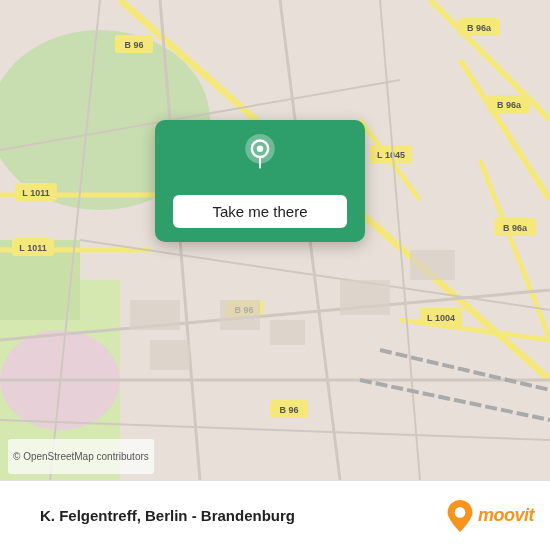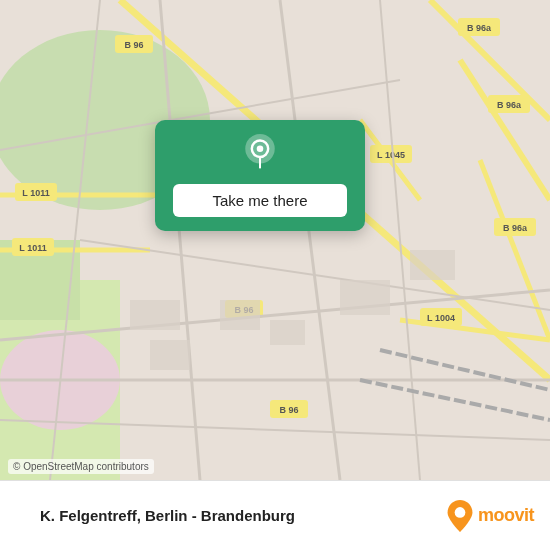--- a/index.html
+++ b/index.html
@@ -50,21 +50,21 @@
       background: #fff;
       color: #222;
       border: none;
       border-radius: 6px;
       padding: 8px 22px;
       font-size: 15px;
       font-weight: 500;
       cursor: pointer;
       width: 100%;
       text-align: center;
-      margin-top: 6px;
+      margin-top: 17px;
     }
 
     
     .bottom-bar {
       width: 550px;
       height: 70px;
       background: #fff;
       border-top: 1px solid #e0e0e0;
       display: flex;
       align-items: center;
@@ -93,20 +93,21 @@
 
     .moovit-pin {
       width: 28px;
       height: 32px;
     }
 
     .moovit-text {
       font-size: 18px;
       font-weight: 700;
       color: #f7941d;
+      font-style: italic;
       letter-spacing: -0.5px;
     }
   </style>
 </head>
 <body>
 
 <div class="map-container">
   
   <svg class="map-svg" viewBox="0 0 550 480" xmlns="http://www.w3.org/2000/svg">
 
@@ -184,21 +185,21 @@
     <svg class="popup-pin" viewBox="0 0 36 44" xmlns="http://www.w3.org/2000/svg">
       <circle cx="18" cy="18" r="18" fill="#fff" opacity="0.3"></circle>
       <circle cx="18" cy="18" r="10" fill="none" stroke="#fff" stroke-width="3"></circle>
       <circle cx="18" cy="18" r="4" fill="#fff"></circle>
       <line x1="18" y1="28" x2="18" y2="42" stroke="#fff" stroke-width="2.5"></line>
     </svg>
     <button class="popup-btn">Take me there</button>
   </div>
 
   
-  <div style="position:absolute;bottom:6px;left:8px;font-size:10px;color:#555;background:rgba(255,255,255,0.7);padding:2px 5px;border-radius:3px;">© OpenStreetMap contributors</div>
+  <div style="position:absolute;bottom:6px;left:8px;font-size:10px;color:#555;background:rgba(255,255,255,0.7);padding:12px 5px;border-radius:3px;">© OpenStreetMap contributors</div>
 </div>
 
 <div class="bottom-bar">
   <div class="bottom-info">
     <span class="bottom-title">K. Felgentreff, Berlin - Brandenburg</span>
   </div>
   <div class="moovit-logo">
 
     <svg class="moovit-pin" viewBox="0 0 28 36" xmlns="http://www.w3.org/2000/svg">
       <path d="M14 0 C6.3 0 0 6.3 0 14 C0 22 14 36 14 36 C14 36 28 22 28 14 C28 6.3 21.7 0 14 0Z" fill="#f7941d"></path>

